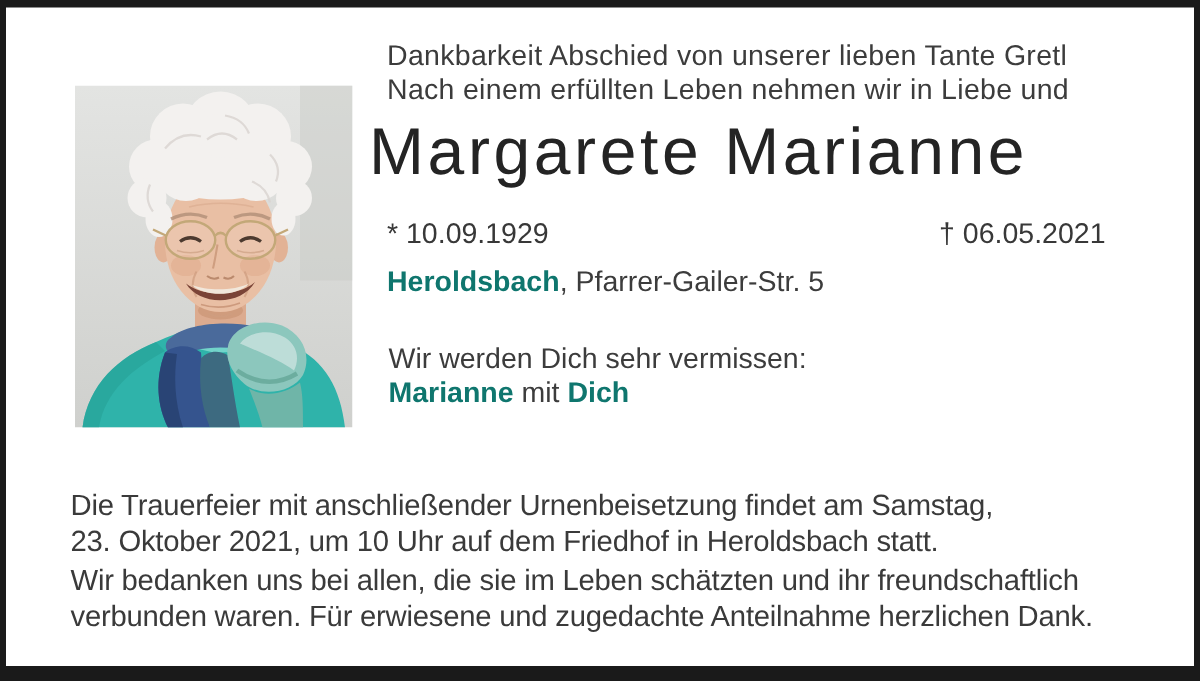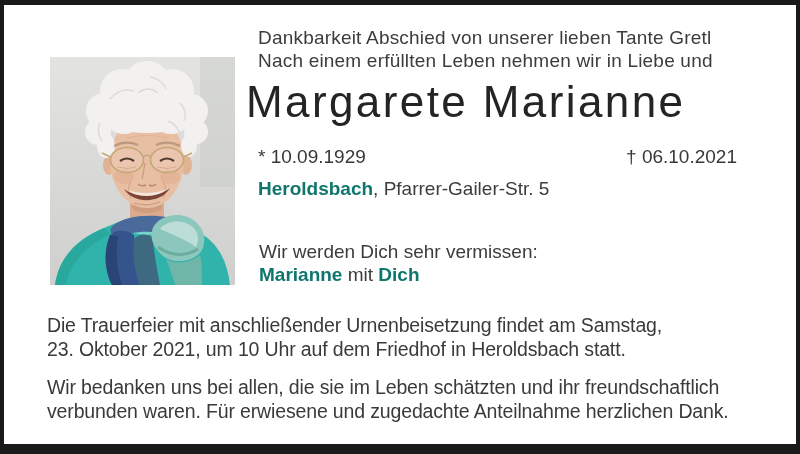--- a/index.html
+++ b/index.html
@@ -71,33 +71,32 @@
   }
   .address b, .mourners b { font-weight: 700; color: #0f766e; }
   .farewell {
     position: absolute;
     left: 259px;
     top: 229px;
     font-size: 19px;
     line-height: 22.5px;
     color: #3c3c3c;
     white-space: nowrap;
-    margin-top: 12px;
   }
   .para {
     position: absolute;
     left: 47px;
     margin: 0;
     font-size: 19.5px;
     line-height: 23.5px;
     letter-spacing: -0.15px;
     color: #3a3a3a;
     white-space: nowrap;
   }
-  .funeral { top: 314px; }
+  .funeral { top: 326px; }
   .thanks  { top: 376px; }
 </style>
 </head>
 <body>
 
 <div class="sheet">
 
   <div class="frame"></div>
 
   <div class="photo">
@@ -194,21 +193,21 @@
 
   <div class="intro">
     <div>Dankbarkeit Abschied von unserer lieben Tante Gretl</div>
     <div>Nach einem erfüllten Leben nehmen wir in Liebe und</div>
   </div>
 
   <h1 class="name">Margarete Marianne</h1>
 
   <div class="dates">
     <span>* 10.09.1929</span>
-    <span>† 06.10.2021</span>
+    <span>† 06.05.2021</span>
   </div>
 
   <div class="address">
     <b>Heroldsbach</b><span>, Pfarrer-Gailer-Str. 5</span>
   </div>
 
   <div class="farewell">
     <div>Wir werden Dich sehr vermissen:</div>
     <div class="mourners">
       <b>Marianne</b><span> mit </span><b>Dich</b>

